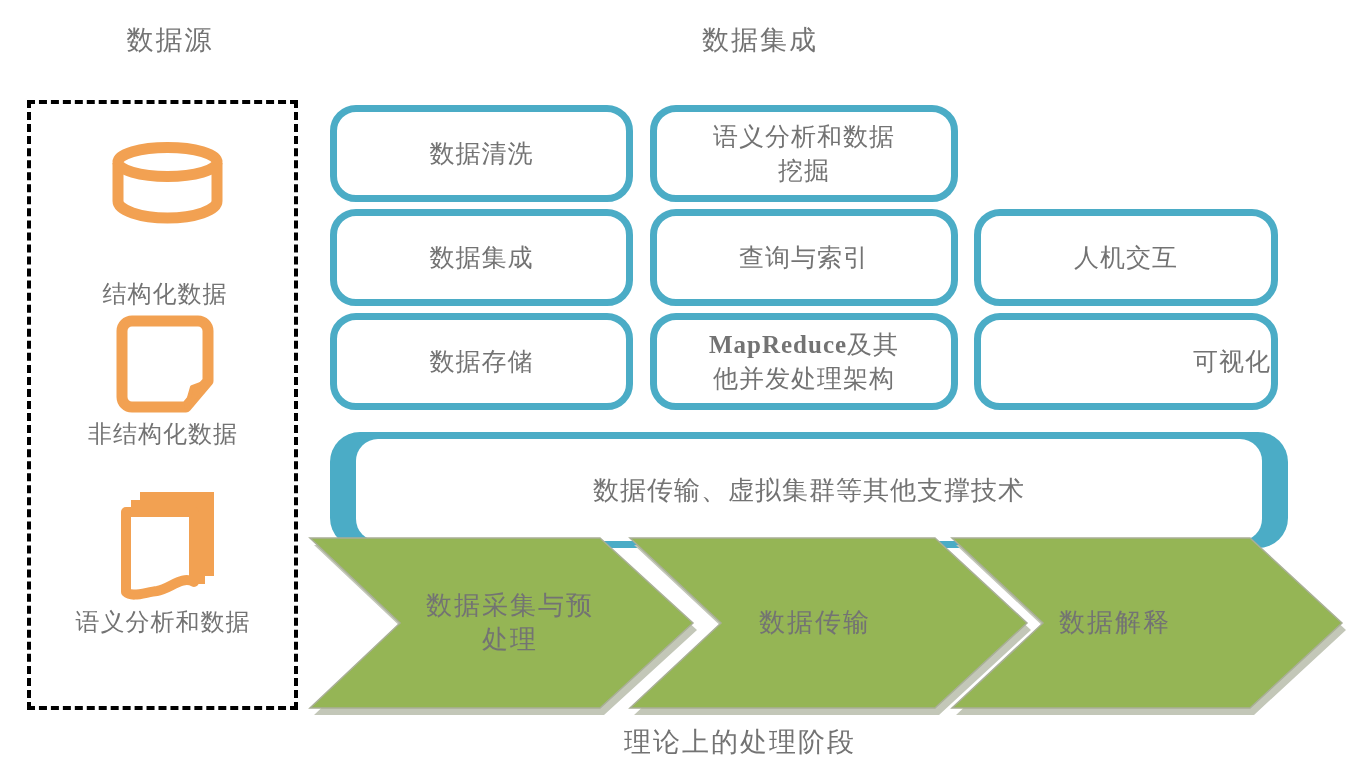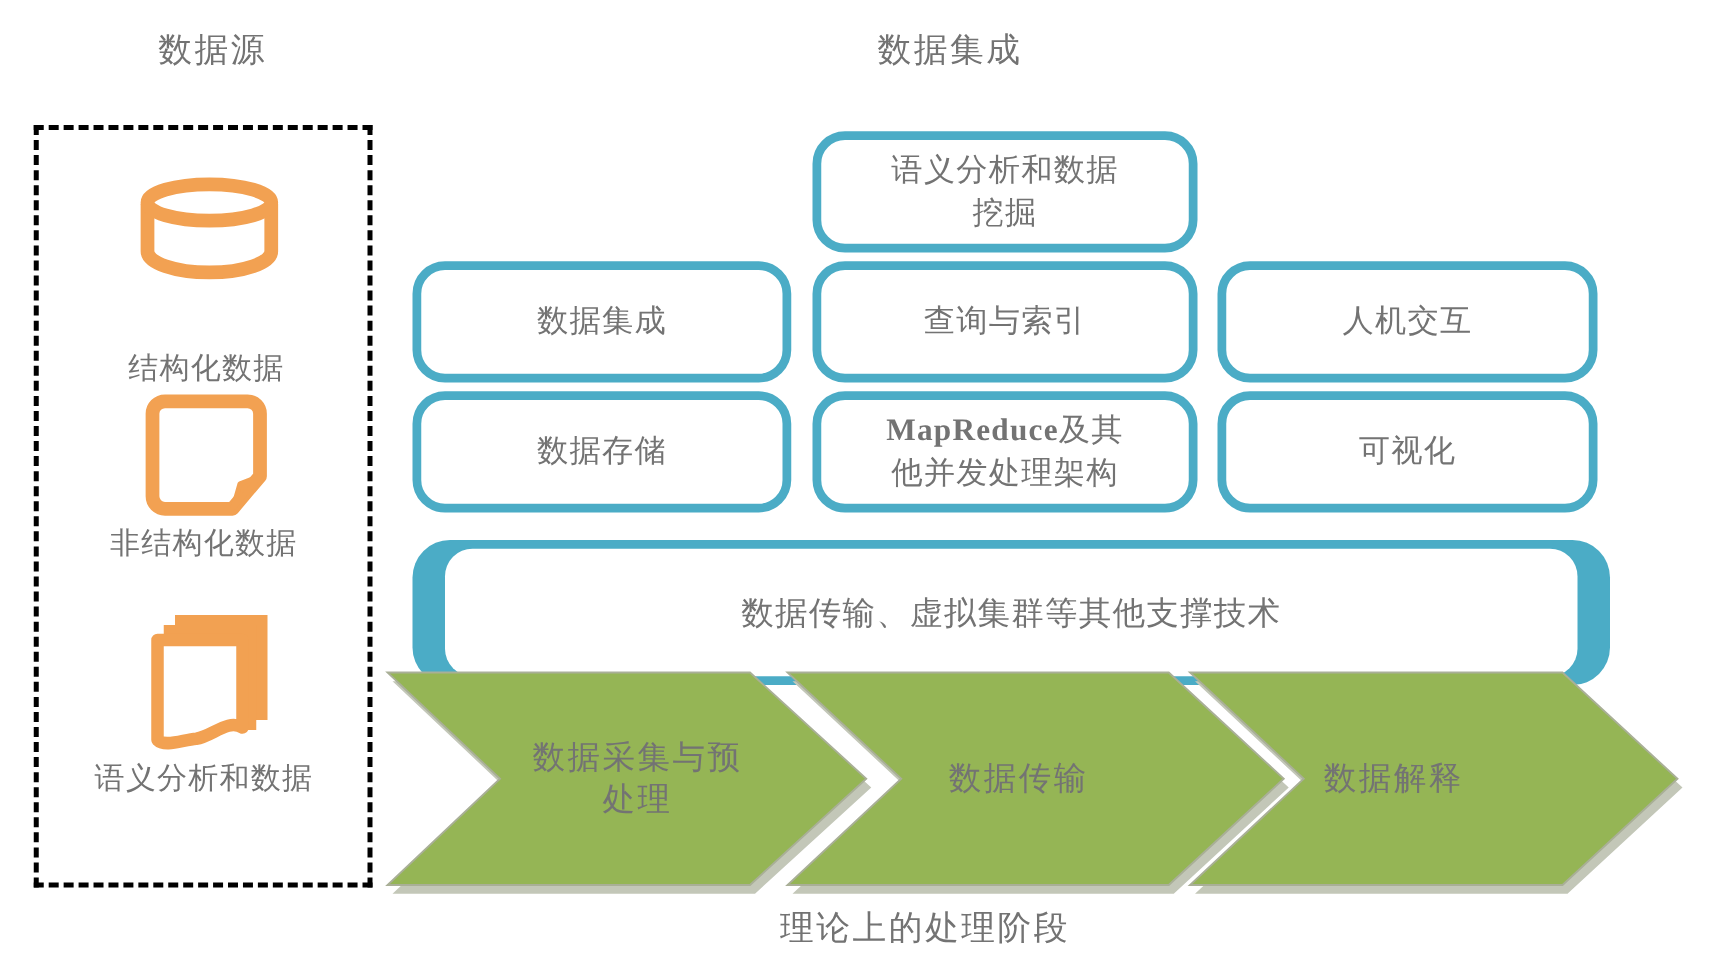--- a/index.html
+++ b/index.html
@@ -66,20 +66,23 @@
   </svg>
   <div class="src-label" style="left:63px;top:418px;width:200px;">非结构化数据</div>
 
   <svg class="src-icon" style="left:112px;top:490px;" width="110" height="116" viewBox="0 0 110 116">
     <rect x="28" y="2" width="74" height="84" fill="#F2A152"></rect>
     <rect x="19" y="10" width="74" height="84" fill="#F2A152"></rect>
     <path d="M14,22 H82 V92 C70,85 58,99 45,101 C34,102 20,108 14,102 Z" fill="#ffffff" stroke="#F2A152" stroke-width="10" stroke-linejoin="round"></path>
   </svg>
   <div class="src-label" style="left:63px;top:606px;width:200px;">语义分析和数据</div>
 
+  <div class="tbox" style="left:330px;top:105px;width:303px;height:97px;">
+    <div>数据清洗</div>
+  </div>
   <div class="tbox" style="left:650px;top:105px;width:308px;height:97px;">
     <div>语义分析和数据</div>
     <div>挖掘</div>
   </div>
 
   <div class="tbox" style="left:330px;top:209px;width:303px;height:97px;">
     <div>数据集成</div>
   </div>
   <div class="tbox" style="left:650px;top:209px;width:308px;height:97px;">
     <div>查询与索引</div>
@@ -88,21 +91,21 @@
     <div>人机交互</div>
   </div>
 
   <div class="tbox" style="left:330px;top:313px;width:303px;height:97px;">
     <div>数据存储</div>
   </div>
   <div class="tbox" style="left:650px;top:313px;width:308px;height:97px;">
     <div><b>MapReduce</b><span>及其</span></div>
     <div>他并发处理架构</div>
   </div>
-  <div class="tbox" style="left:974px;top:313px;width:304px;height:97px;">
+  <div class="tbox" style="left:974px;top:313px;width:304px;height:97px;align-items:flex-end;">
     <div>可视化</div>
   </div>
 
   <div class="support-outer">
     <div class="support-inner">数据传输、虚拟集群等其他支撑技术</div>
   </div>
 
   <svg style="position:absolute;left:300px;top:530px;" width="1069" height="195" viewBox="300 530 1069 195">
     <g fill="#C3C7B8">
       <polygon points="314,545 604,545 697,630 604,715 314,715 404,630"></polygon>

